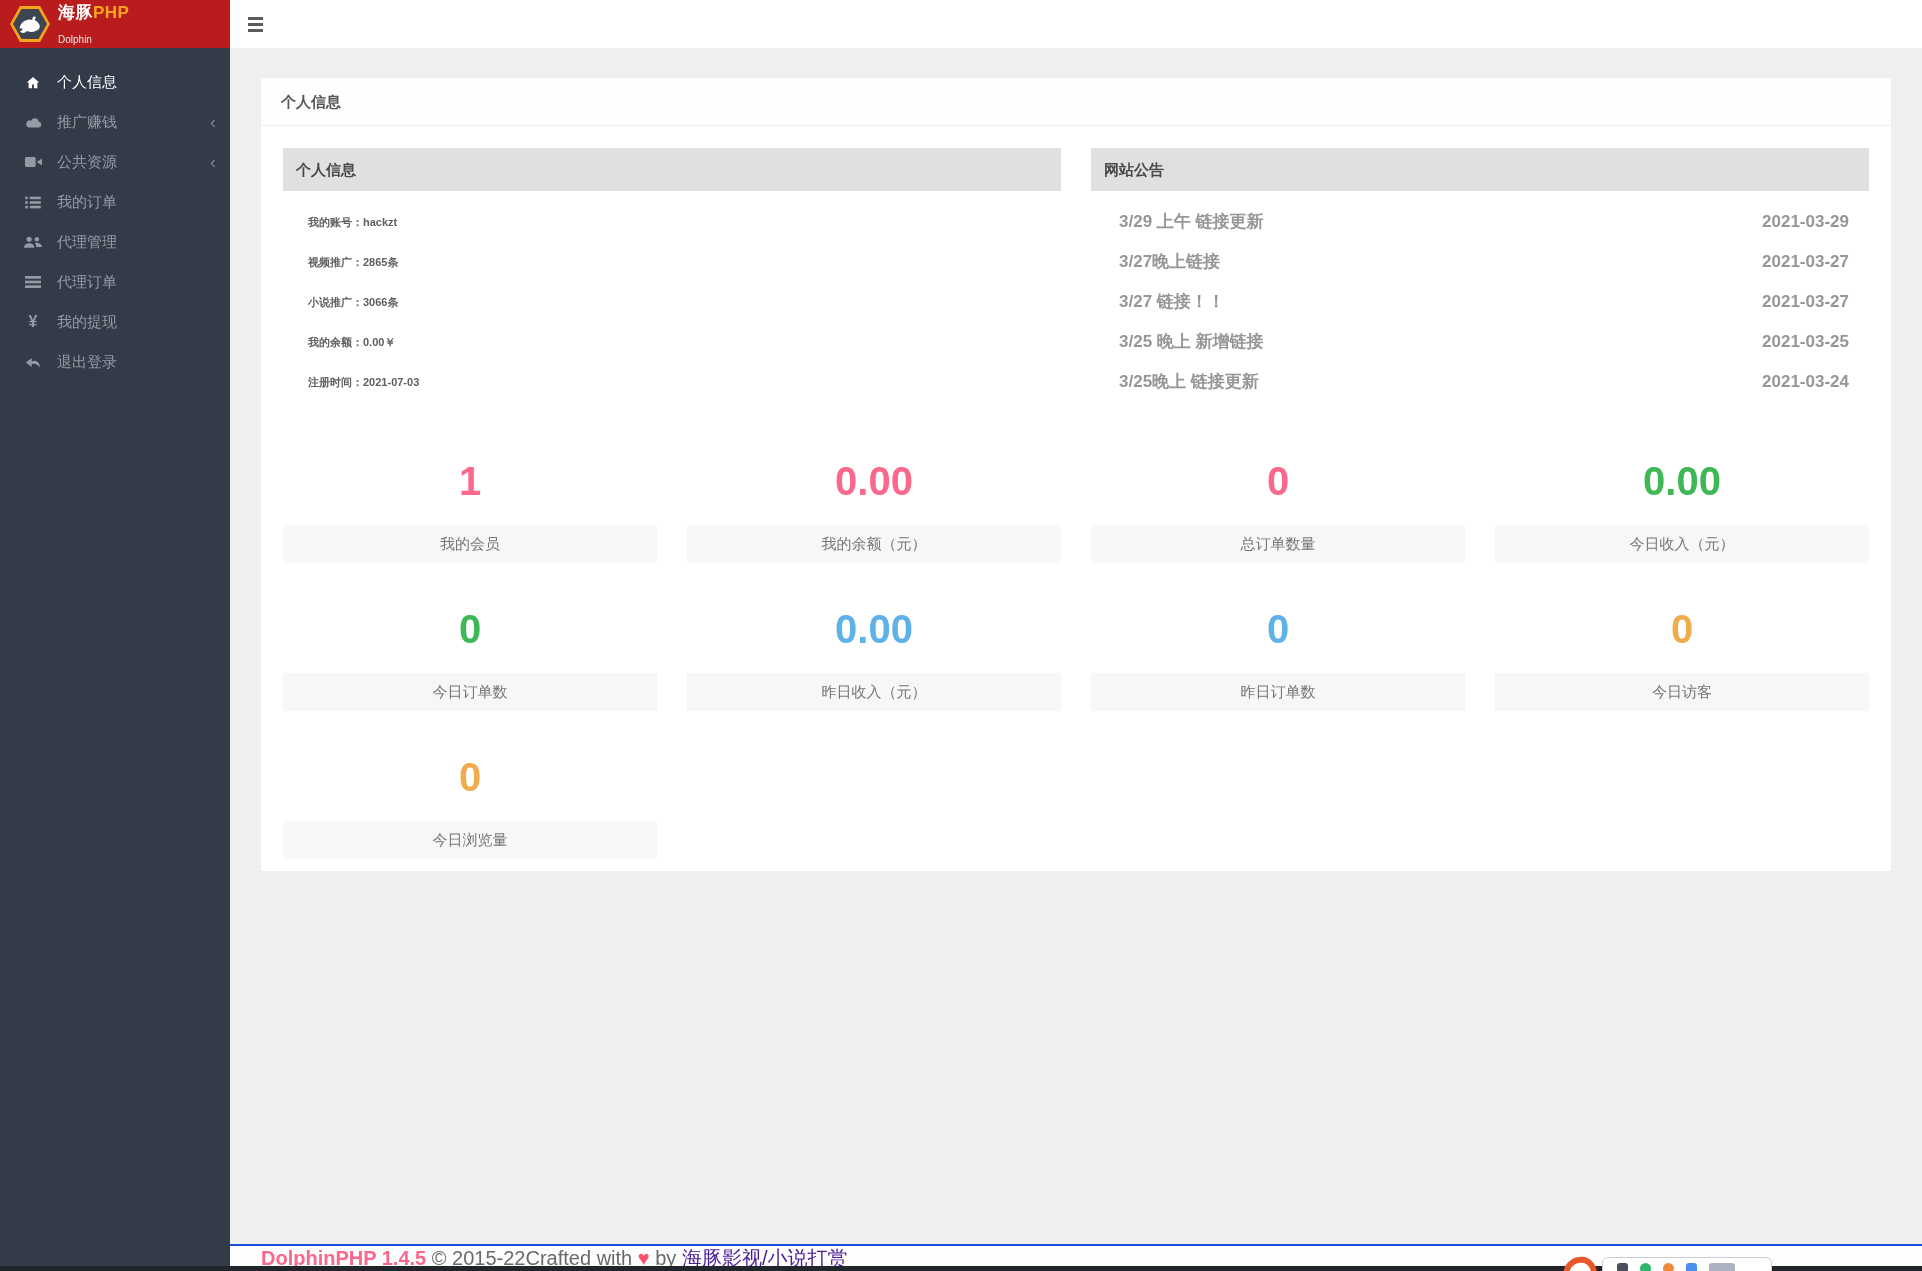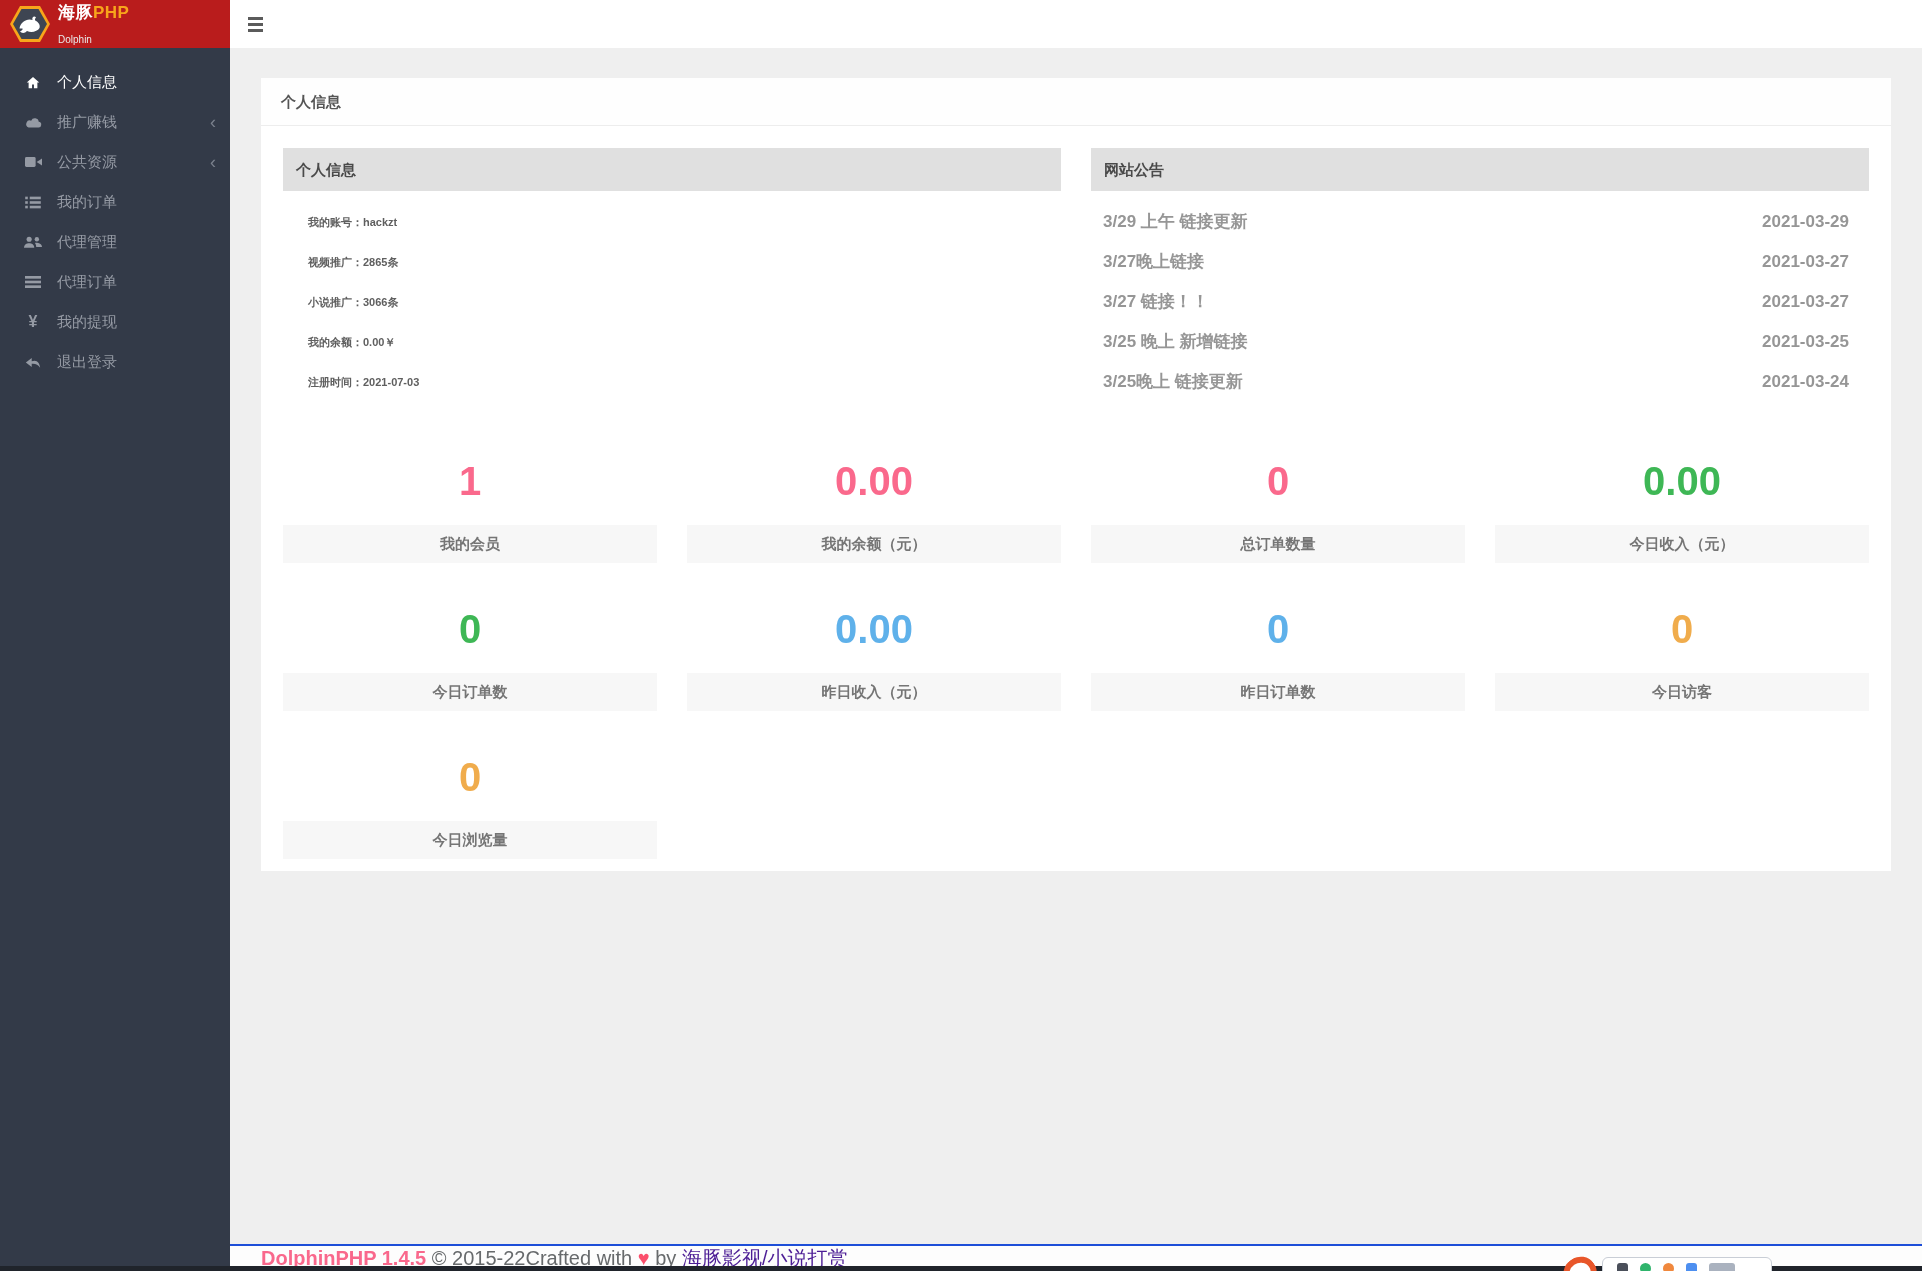--- a/index.html
+++ b/index.html
@@ -49,27 +49,27 @@
   .panel-body { display:grid; grid-template-columns:repeat(4,1fr); gap:30px; padding:22px 22px 12px 22px; }
 
   .box { grid-column:span 2; height:267px; background:#ffffff; }
   .box-header { height:43px; line-height:43px; background:#e0e0e0; color:#4a4a4a;
     font-size:15px; font-weight:bold; padding:0 13px; }
   .box-body { padding-top:11px; }
   .profile-row { height:40px; line-height:40px; padding-left:25px; font-size:11px;
     font-weight:bold; color:#5f5f5f; }
   .notice-row { height:40px; line-height:40px; padding:0 20px 0 12px; display:flex;
     justify-content:space-between; font-size:17px; font-weight:bold; color:#969696; }
-  .notice-row .n-title { cursor:pointer; }
+  .notice-row .n-title { cursor:pointer;margin-left:16px; }
 
   .stat-card { height:118px; }
   .stat-num { height:80px; line-height:72px; text-align:center; font-size:40px;
     font-weight:bold; background:#ffffff; }
   .stat-label { height:38px; line-height:38px; text-align:center; background:#f7f7f7;
-    color:#757575; font-size:15px;font-weight:bold; }
+    color:#757575; font-size:15px; }
 
   
   .footer { flex:0 0 auto; height:27px; background:#fdfdfd; border-top:2px solid #1d4ed8;
     display:flex; align-items:center; 
     padding:0 31px; font-size:20px; color:#676a6c; }
   .brand { color:#f9688c; font-weight:bold; cursor:pointer; }
   .heart { color:#fb4f6c; }
   .flink { color:#4c1d95; cursor:pointer; }
 
   .bottom-strip { position:absolute; left:0; right:0; bottom:0; height:5px;

